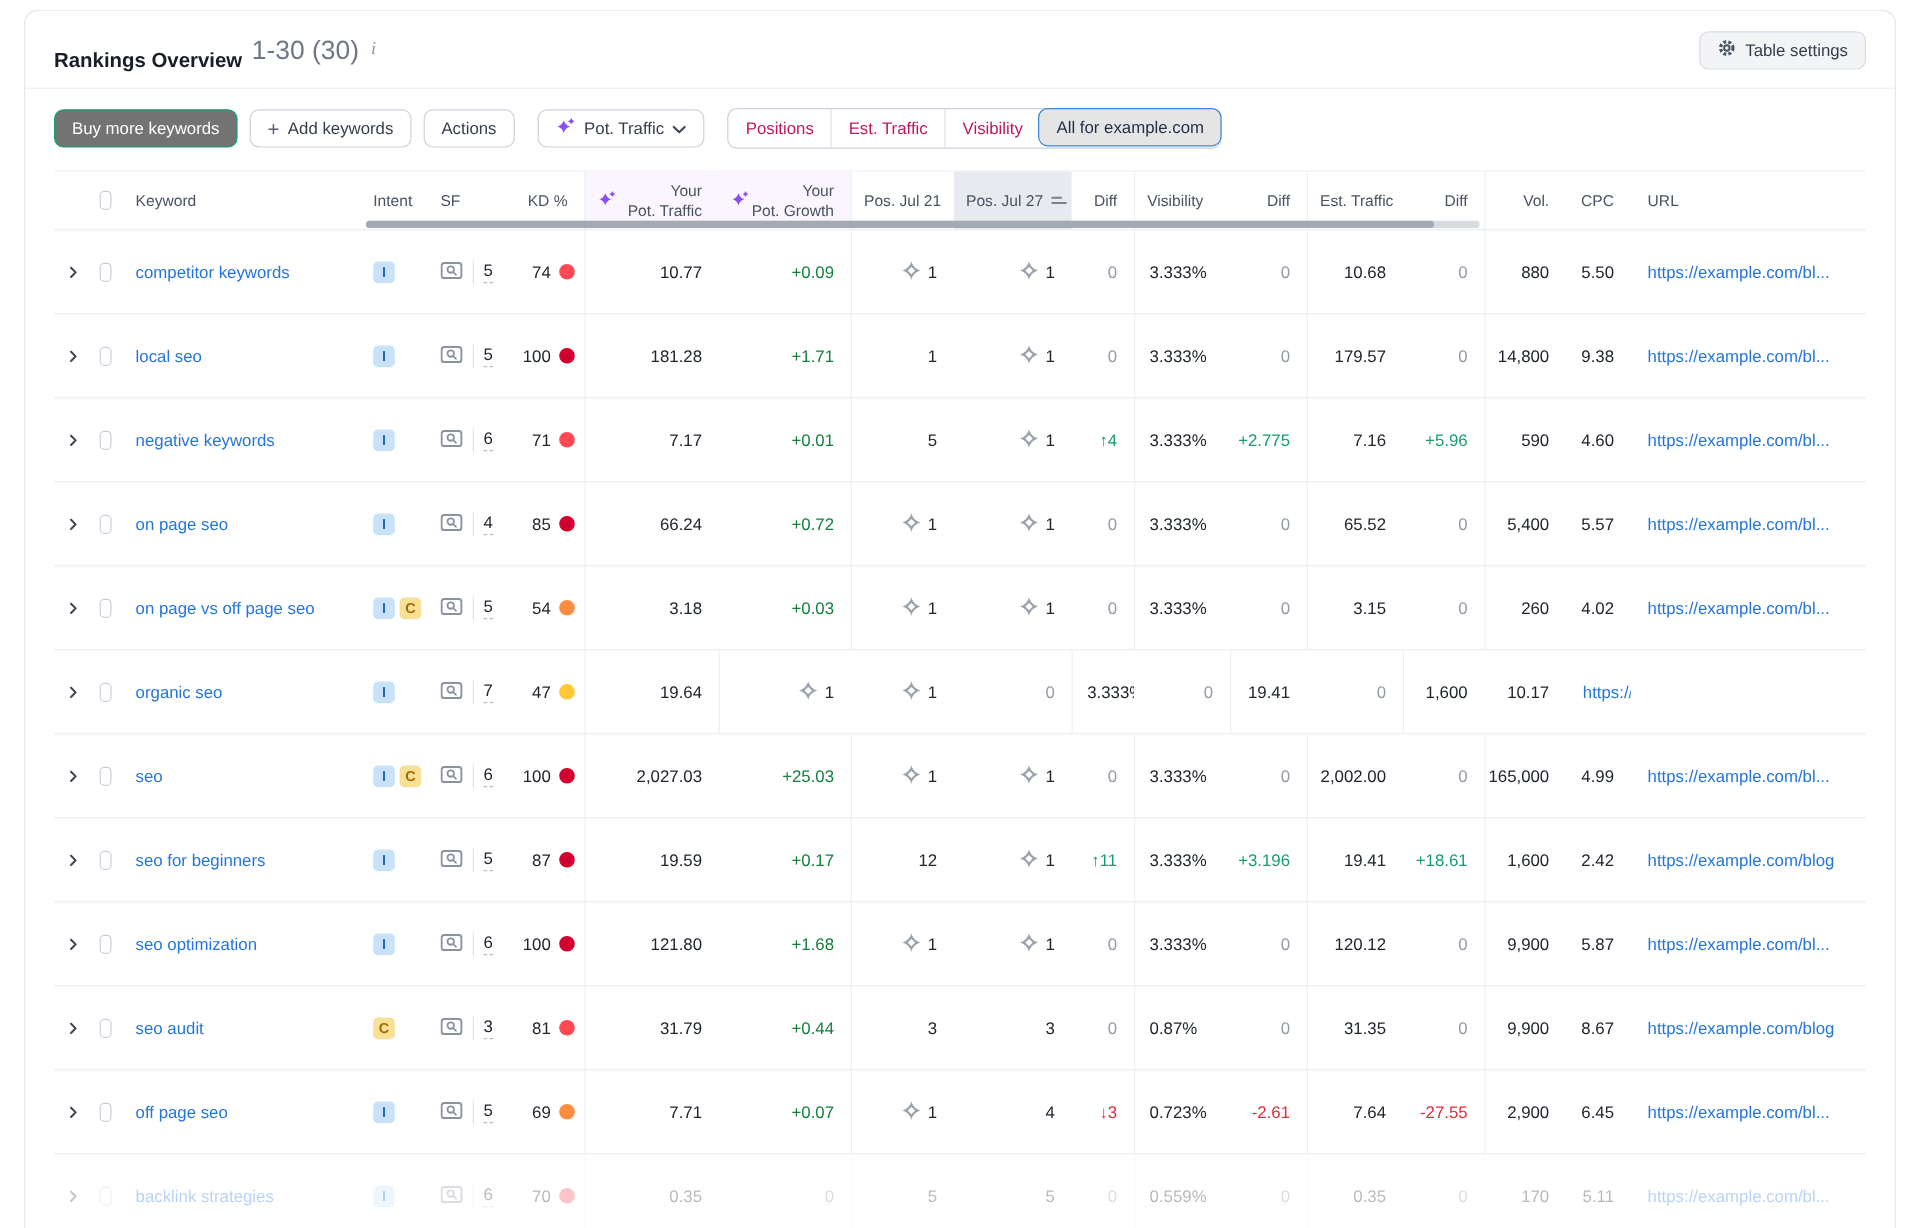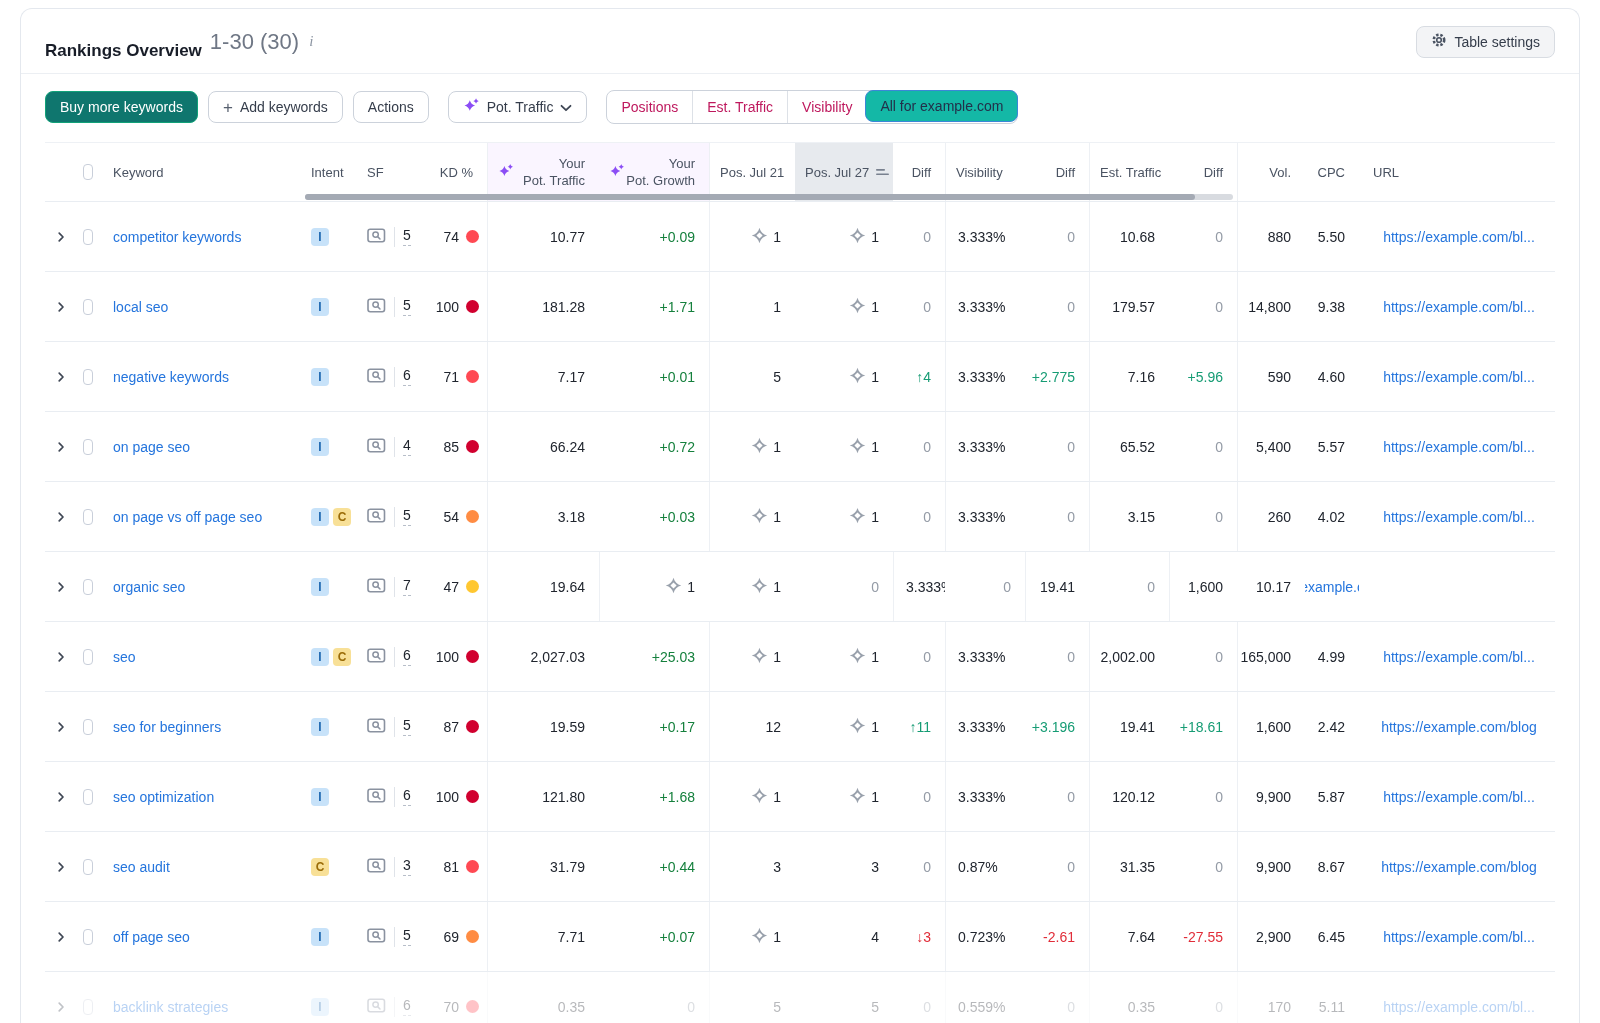--- a/index.html
+++ b/index.html
@@ -17,36 +17,36 @@
   .info-i { font-family: "Liberation Serif", serif; font-style: italic; font-size: 15px;
     color: #8d96a3; margin-left: 10px; }
   .spacer { flex: 1; }
   .btn { display: inline-flex; align-items: center; gap: 7px; height: 32px;
     padding: 0 14px; border: 1px solid #ccd2db; border-radius: 8px; background: #fff;
     font-size: 14px; color: #353d4b; cursor: pointer; white-space: nowrap; }
   .btn-settings { background: #f3f4f6; border-color: #d8dce2; }
 
   
   .toolbar { display: flex; align-items: center; gap: 10px; padding: 16px 24px 18px; }
-  .btn-buy { background: #0f766e; border: 1px solid #11a279; color: #fff; font-weight: 500; }
+  .btn-buy { background: #737373; border: 1px solid #11a279; color: #fff; font-weight: 500; }
   .plus { font-size: 17px; color: #565f6e; line-height: 1; }
   .btn-dropdown { margin-left: 9px; }
   .segments { display: flex; margin-left: 9px; border: 1px solid #ccd2db;
     border-radius: 8px; background: #fff; }
   .seg { height: 32px; padding: 0 14px; display: flex; align-items: center;
     font-size: 14px; color: #be185d; background: transparent; border: 0;
     border-left: 1px solid #dde1e7; cursor: pointer; }
   .seg:first-child { border-left: 0; }
-  .seg.selected { border: 1px solid #3b87d7; background: #14b8a6; border-radius: 8px;
+  .seg.selected { border: 1px solid #3b87d7; background: #e5e5e5; border-radius: 8px;
     margin: -1px; position: relative; z-index: 2; color: #23304a; }
 
   
   .table { --cols: 28px 30px 198px 56px 64px 66px 112px 110px 86px 98px 52px 80px 64px 80px 68px 68px 54px minmax(0,1fr);
     padding: 0 24px; }
-  .thead { display: grid; grid-template-columns: var(--cols); height: 60px;
+  .thead { display: grid; grid-template-columns: var(--cols); height: 50px;
     border-top: 1px solid #eef1f5; border-bottom: 1px solid #e9edf2;
     position: relative; font-size: 13px; color: #4a5362; }
   .th { display: flex; align-items: center; height: 100%; padding: 0 10px; white-space: nowrap; }
   .th.right { justify-content: flex-end; padding-right: 14px; }
   .th.ai-col { background: #faf5ff; justify-content: space-between; padding-right: 14px; }
   .th .two-line { text-align: right; line-height: 1.32; }
   .th.sorted { background: #e7eaee; gap: 7px; }
   .hscroll { position: absolute; bottom: 1px; left: 260px; width: 928px; height: 6px;
     border-radius: 3px; background: #d8dbe0; }
   .hscroll-thumb { position: absolute; left: 0; top: 0; width: 890px; height: 6px;
@@ -70,21 +70,21 @@
   .int-c { background: #f8e097; color: #9a6b07; }
   .c-sf { gap: 8px; }
   .sf-sep { width: 1px; height: 20px; background: #dfe3e9; }
   .sf-num { color: #20252e; border-bottom: 1px dashed #b7bec9; cursor: pointer; line-height: 1.25; }
   .kd-dot { width: 13px; height: 13px; border-radius: 50%; margin-left: 7px; flex: 0 0 auto; }
   .pos-cell { gap: 5px; }
   .purple { color: #15803d; }
   .up { color: #169c74; }
   .down { color: #e12d39; }
   .zero { color: #949ba6; }
-  .c-url { padding-left: 14px; justify-content: center; }
+  .c-url { padding-left: 14px; }
   svg { flex: 0 0 auto; }
 </style>
 </head>
 <body>
 
 <div class="card">
 
   <div class="titlebar">
     <span class="title">Rankings Overview</span>
     <span class="range">1-30 (30)</span>

